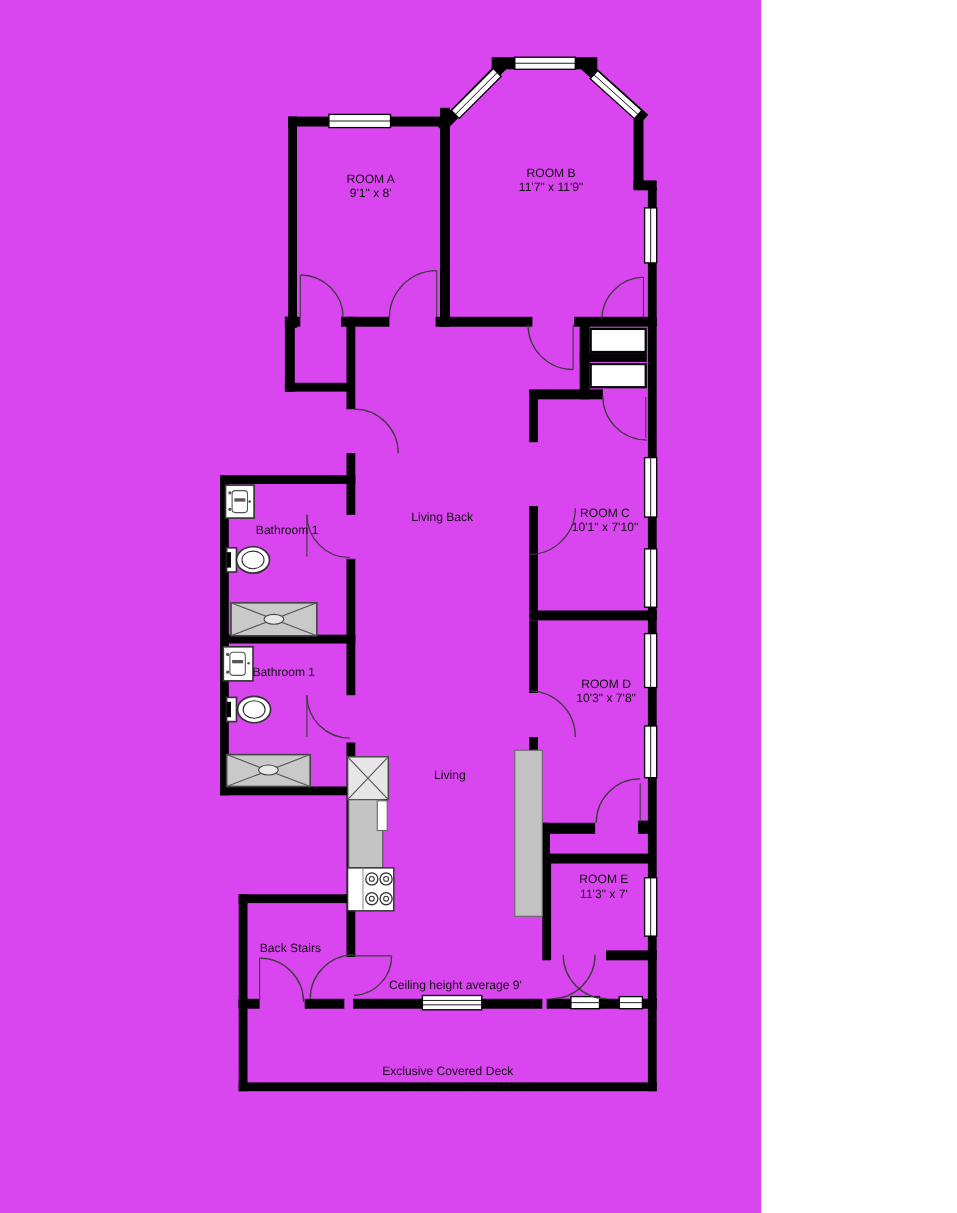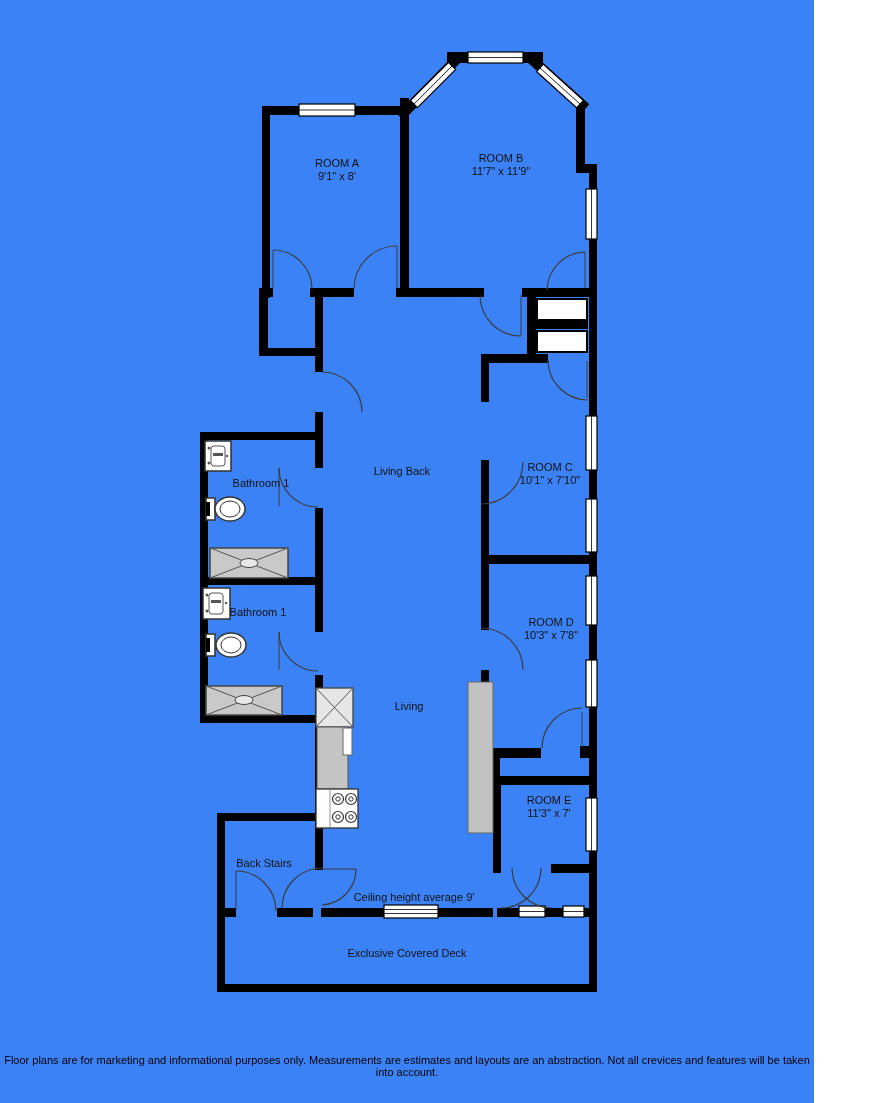--- a/index.html
+++ b/index.html
@@ -1,16 +1,16 @@
 <!DOCTYPE html>
 <html><head>
 <meta charset="utf-8">
 <style>
   html,body{margin:0;padding:0;background:#fff;}
-  #stage{position:relative;width:814px;height:1103px;background:#3b82f6;overflow:hidden;
+  #stage{position:relative;width:692px;height:1103px;background:#d946ef;overflow:hidden;
          font-family:"Liberation Sans",sans-serif;}
   #plan-svg{position:absolute;left:0;top:0;}
   .label{position:absolute;transform:translate(-50%,-50%);text-align:center;
          font-size:11px;line-height:13px;color:#111;white-space:nowrap;}
   .label .dims{display:block;}
   #disclaimer{position:absolute;left:0;top:1054px;width:100%;text-align:center;
               font-size:11px;color:#000;}
   #watermark{position:absolute;left:5px;top:1108px;font-size:27px;font-weight:bold;
              letter-spacing:1px;color:#fbfbfb;
              text-shadow:-1px -1px 0 #c9c9c9,1px -1px 0 #c9c9c9,-1px 1px 0 #c9c9c9,1px 1px 0 #c9c9c9;}
@@ -298,22 +298,21 @@
   <div class="label" style="left:549px;top:807px">
     <span>ROOM E</span>
     <span class="dims">11'3" x 7'</span>
   </div>
   <div class="label" style="left:264px;top:863px">
     <span>Back Stairs</span>
   </div>
   <div class="label" style="left:414px;top:897px">
     <span>Ceiling height average 9'</span>
   </div>
-  <div class="label" style="left:407px;top:953px">
+  <div class="label" style="left:407px;top:975px">
     <span>Exclusive Covered Deck</span>
   </div>
 
 
-  <div id="disclaimer">Floor plans are for marketing and informational purposes only. Measurements are estimates and layouts are an abstraction. Not all crevices and features will be taken into account.</div>
 
   <div id="watermark"><span>rentlinx</span><span class="mark">'</span></div>
 
 </div>
 
 </body></html>

